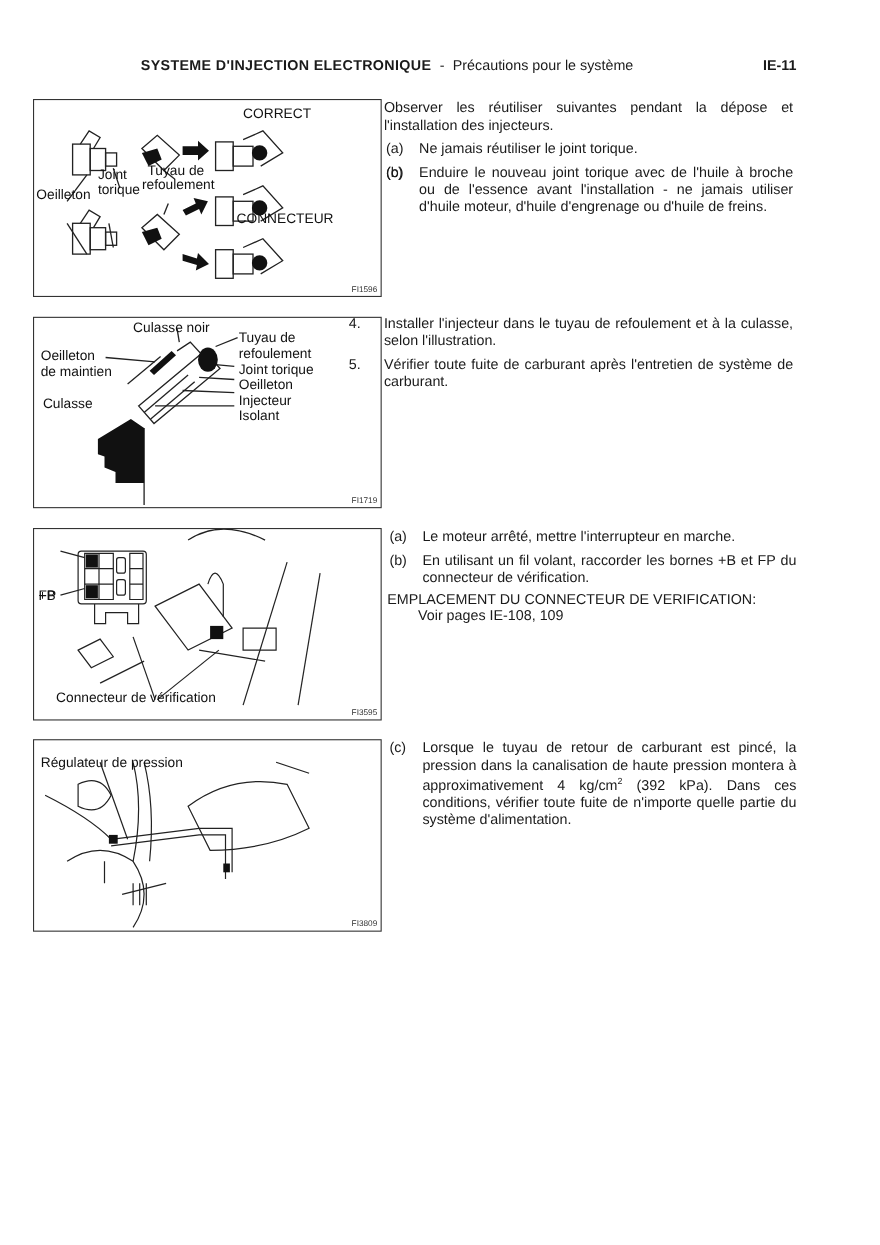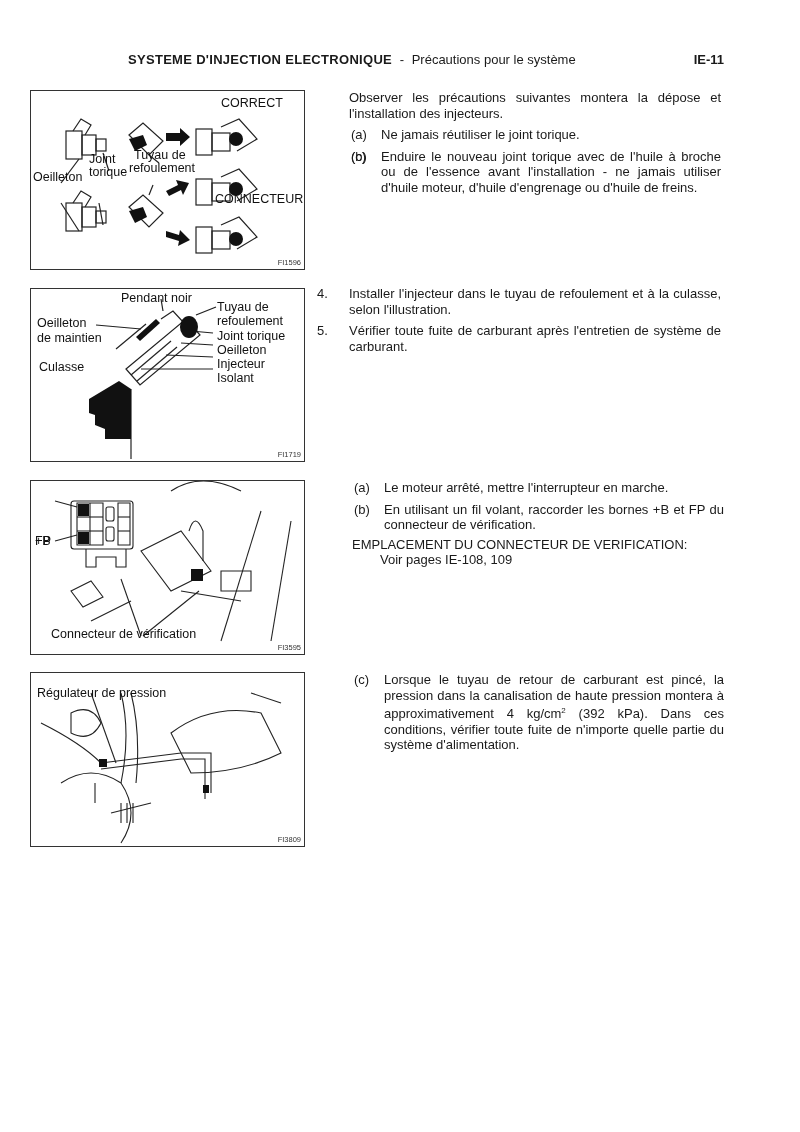--- a/index.html
+++ b/index.html
@@ -2,21 +2,21 @@
 <html><head>
 <meta charset="utf-8">
 <style>
   html, body { margin: 0; padding: 0; background: #ffffff; }
   body { width: 800px; height: 1132px; position: relative; overflow: hidden;
          font-family: "Liberation Sans", sans-serif; color: #1a1a1a; }
   .header { position: absolute; top: 52px; left: 128px; width: 596px; font-size: 13px; }
   .header .title-bold { font-weight: bold; letter-spacing: 0.3px; }
   .header .sep { margin: 0 4px; }
   .header .page-num { position: absolute; right: 0; top: 0; font-weight: bold; }
-  .fig { position: absolute; left: 30px; width: 273px; border: 1.5px solid #333; background: #fff; }
+  .fig { position: absolute; left: 30px; width: 273px; border: 1.5px solid #333; background: #fff; padding-left: 42px; }
   .fig svg { position: absolute; left: 0; top: 0; }
   .fig .lbl { position: absolute; font-size: 12.5px; line-height: 13px; white-space: nowrap; color: #111; }
   .fig .figid { position: absolute; right: 3px; bottom: 2px; font-size: 7.5px; color: #333; }
   .txt { position: absolute; left: 349px; width: 372px; font-size: 13px; line-height: 15.5px; }
   .para { margin: 0 0 6px 0; text-align: justify; }
   .item { position: relative; padding-left: 32px; margin: 0 0 6px 0; text-align: justify; }
   .item .mk { position: absolute; left: 2px; top: 0; }
   .num { position: relative; padding-left: 32px; margin: 0 0 6px 0; text-align: justify; }
   .num .mk { position: absolute; left: -32px; top: 0; }
   .avis { font-weight: bold; text-align: justify; }
@@ -103,21 +103,21 @@
         <path d="M182 80 L110 80"></path>
         <path d="M132 22 L130 10"></path>
       <path d="M100 100 v70"></path>
     </g>
     <g fill="#111">
       <ellipse cx="158" cy="38" rx="9" ry="11"></ellipse>
       <path d="M105 48 l20 -18 l4 4 l-20 18 z"></path>
       <path d="M58 110 l30 -18 l12 8 v50 h-26 v-10 l-10 -4 v-10 l-6 -2 z"></path>
     </g>
   </svg>
-  <span class="lbl" style="left:90px;top:3px;">Pendant noir</span>
+  <span class="lbl" style="left:90px;top:3px;">Culasse noir</span>
   <span class="lbl" style="left:6px;top:28px;">Oeilleton</span>
   <span class="lbl" style="left:6px;top:43px;">de maintien</span>
   <span class="lbl" style="left:8px;top:72px;">Culasse</span>
   <span class="lbl" style="left:186px;top:12px;">Tuyau de</span>
   <span class="lbl" style="left:186px;top:26px;">refoulement</span>
   <span class="lbl" style="left:186px;top:41px;">Joint torique</span>
   <span class="lbl" style="left:186px;top:55px;">Oeilleton</span>
   <span class="lbl" style="left:186px;top:69px;">Injecteur</span>
   <span class="lbl" style="left:186px;top:83px;">Isolant</span>
   <span class="figid">FI1719</span>
@@ -185,21 +185,21 @@
     <g fill="#111">
       <rect x="68" y="86" width="8" height="8"></rect>
         <rect x="172" y="112" width="6" height="8"></rect>
     </g>
   </svg>
   <span class="lbl" style="left:6px;top:14px;">Régulateur de pression</span>
   <span class="figid">FI3809</span>
 </div>
 
 <div class="txt" style="top:90px;">
-  <p class="para">Observer les précautions suivantes montera la dépose et l'installation des injecteurs.</p>
+  <p class="para">Observer les réutiliser suivantes pendant la dépose et l'installation des injecteurs.</p>
   <div class="item">
     <span class="mk">(a)</span>
     <span>Ne jamais réutiliser le joint torique.</span>
   </div>
   <div class="item">
     <span class="mk">(b)</span>
   </div>
   <div class="item">
     <span class="mk">(c)</span>
     <span>Enduire le nouveau joint torique avec de l'huile à broche ou de l'essence avant l'installation - ne jamais utiliser d'huile moteur, d'huile d'engrenage ou d'huile de freins.</span>

